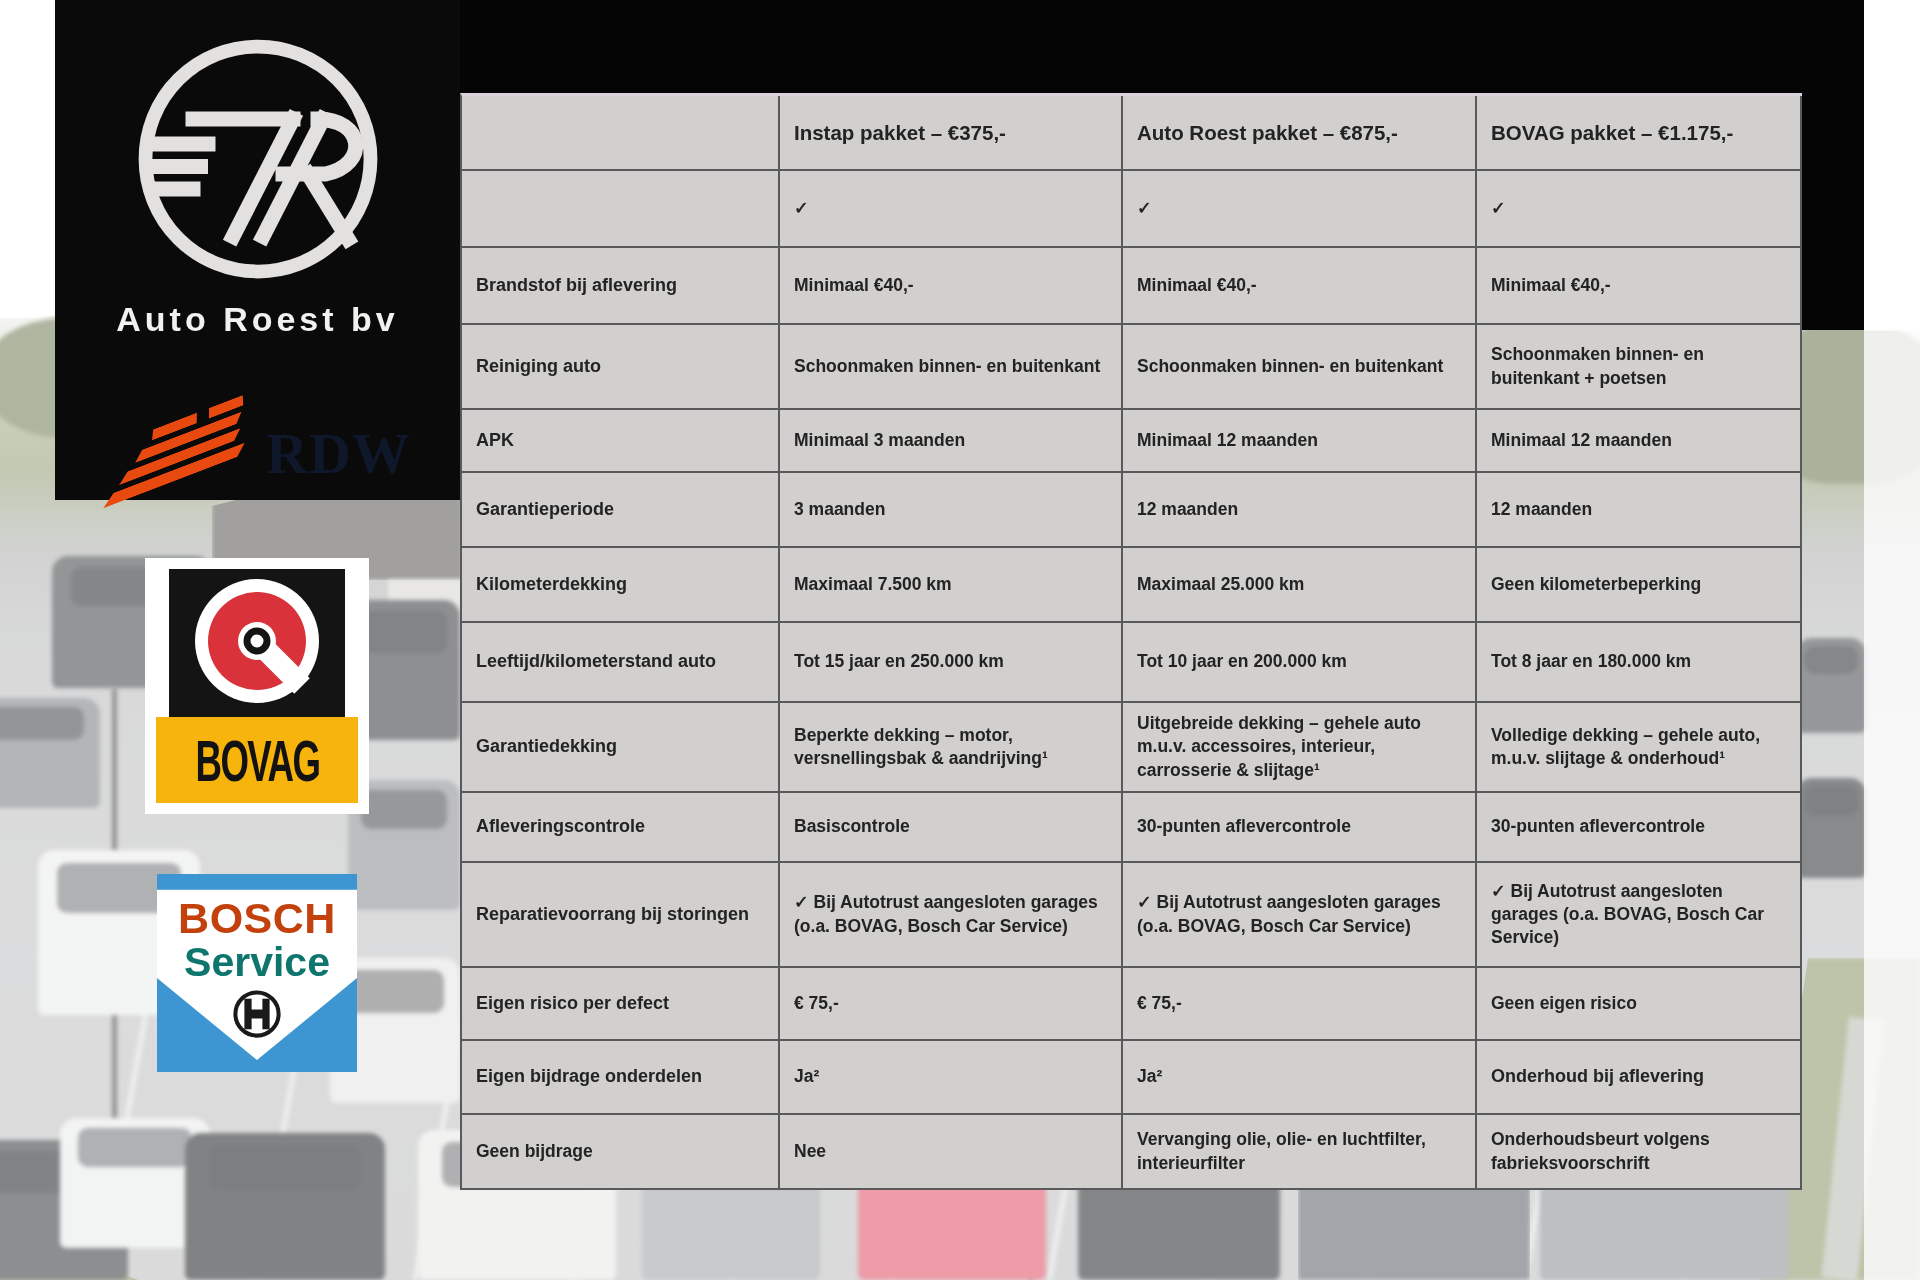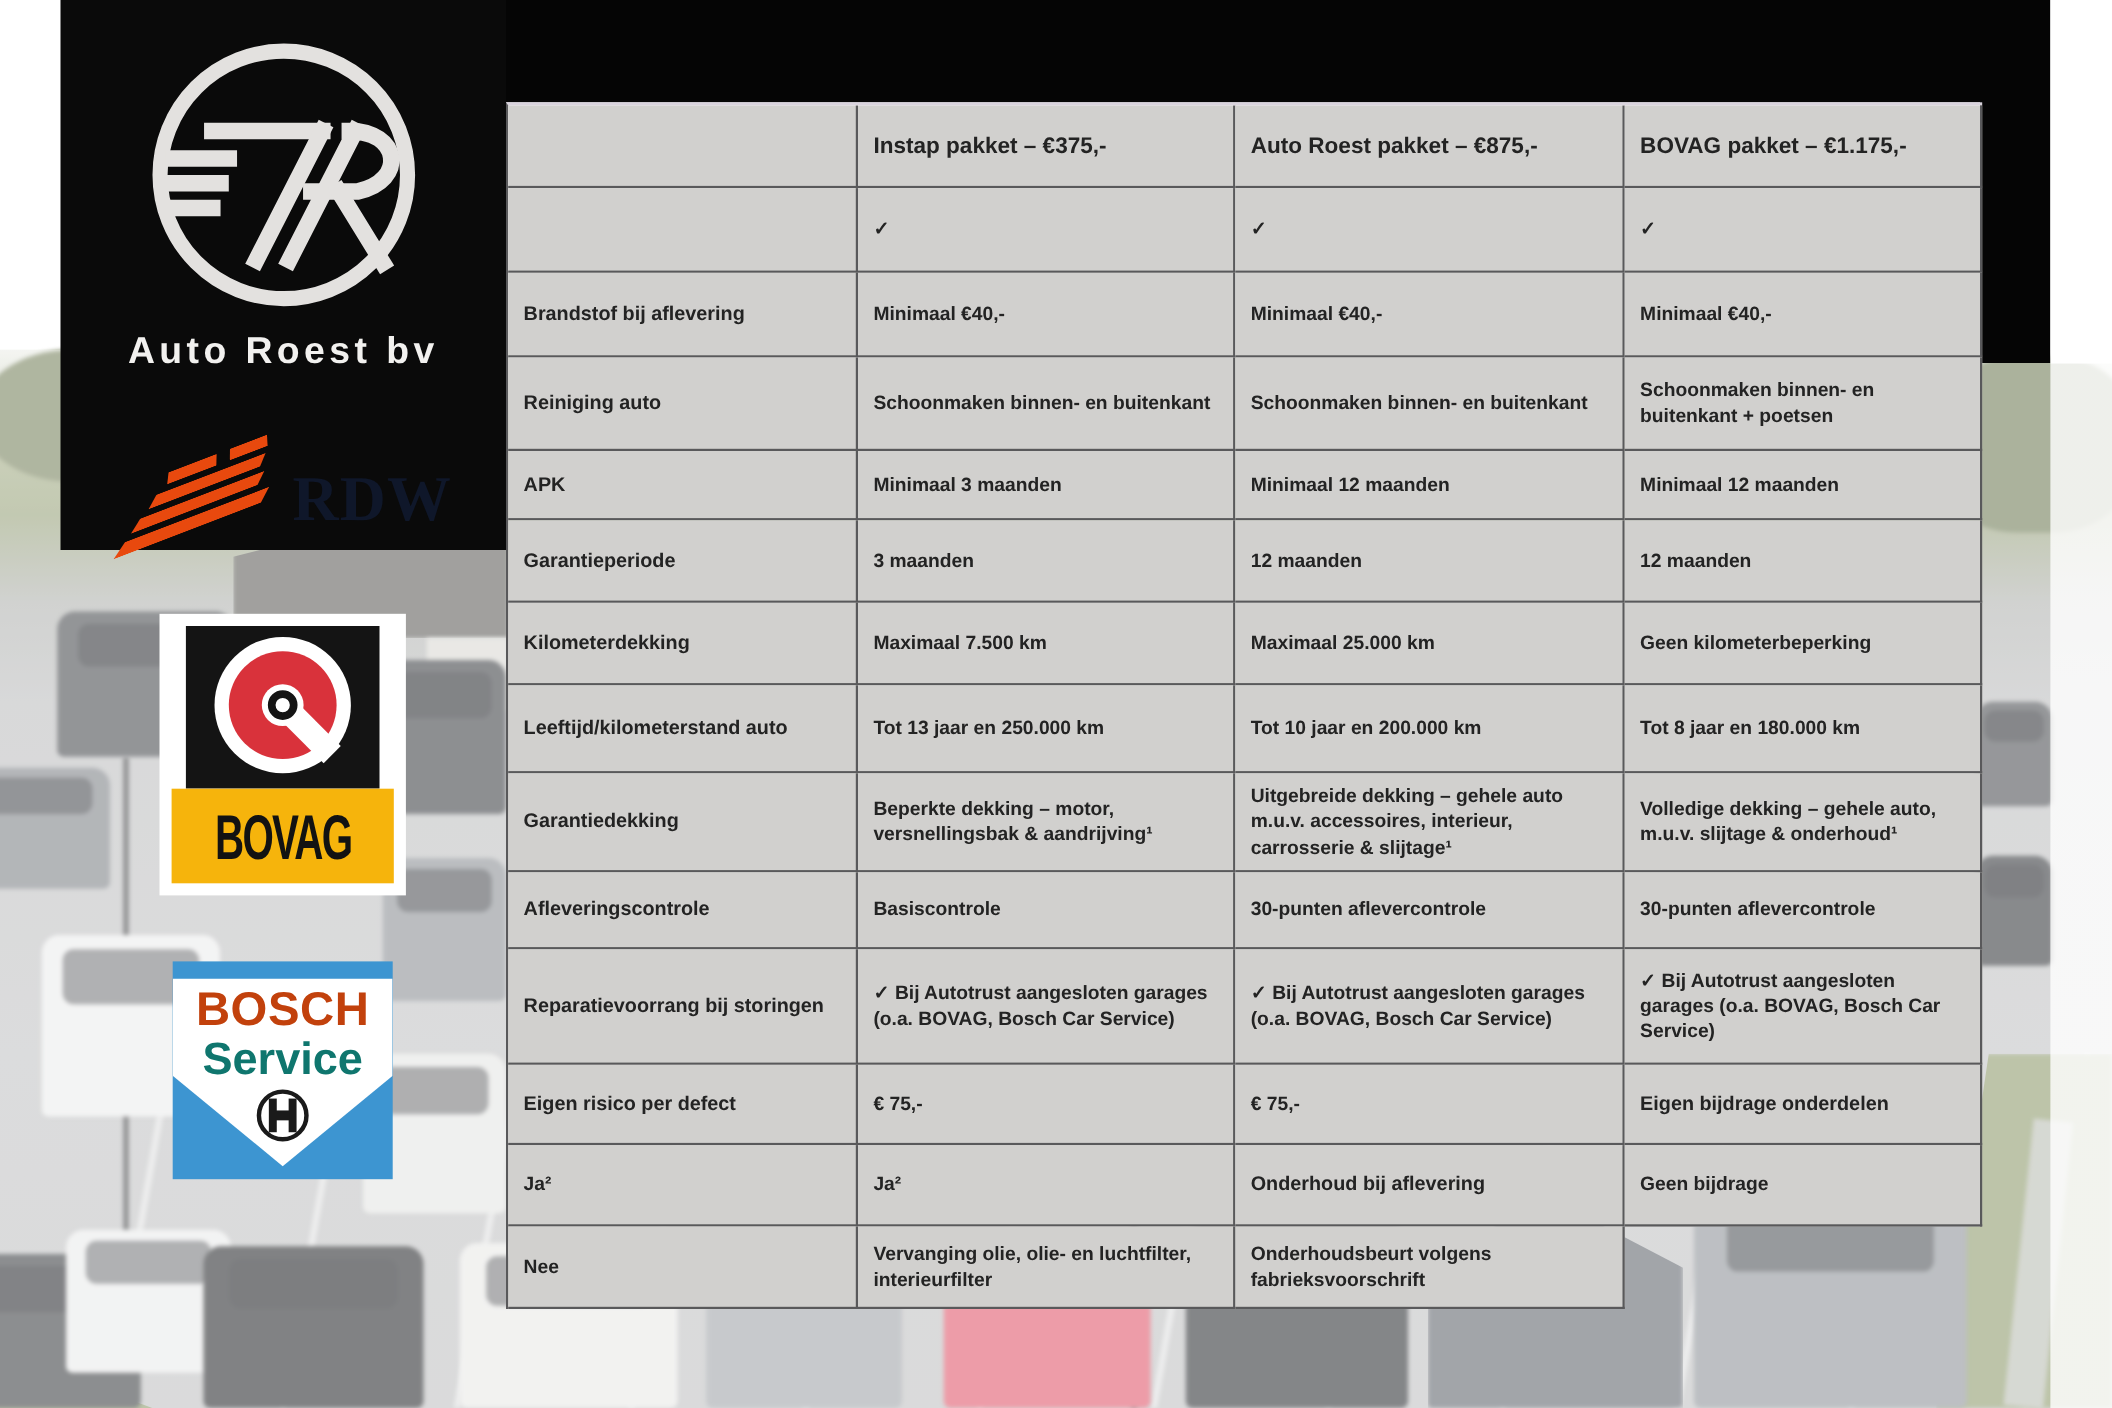--- a/index.html
+++ b/index.html
@@ -225,38 +225,39 @@
       <div class="cell ">Minimaal 12 maanden</div>
       <div class="cell label">Garantieperiode</div>
       <div class="cell ">3 maanden</div>
       <div class="cell ">12 maanden</div>
       <div class="cell ">12 maanden</div>
       <div class="cell label">Kilometerdekking</div>
       <div class="cell ">Maximaal 7.500 km</div>
       <div class="cell ">Maximaal 25.000 km</div>
       <div class="cell ">Geen kilometerbeperking</div>
       <div class="cell label">Leeftijd/kilometerstand auto</div>
-      <div class="cell ">Tot 13 jaar en 250.000 km</div>
+      <div class="cell ">Tot 15 jaar en 250.000 km</div>
       <div class="cell ">Tot 10 jaar en 200.000 km</div>
       <div class="cell ">Tot 8 jaar en 180.000 km</div>
       <div class="cell label">Garantiedekking</div>
       <div class="cell ">Beperkte dekking – motor, versnellingsbak &amp; aandrijving¹</div>
       <div class="cell ">Uitgebreide dekking – gehele auto m.u.v. accessoires, interieur, carrosserie &amp; slijtage¹</div>
       <div class="cell ">Volledige dekking – gehele auto, m.u.v. slijtage &amp; onderhoud¹</div>
       <div class="cell label">Afleveringscontrole</div>
       <div class="cell ">Basiscontrole</div>
       <div class="cell ">30-punten aflevercontrole</div>
       <div class="cell ">30-punten aflevercontrole</div>
       <div class="cell label">Reparatievoorrang bij storingen</div>
       <div class="cell ">✓ Bij Autotrust aangesloten garages (o.a. BOVAG, Bosch Car Service)</div>
       <div class="cell ">✓ Bij Autotrust aangesloten garages (o.a. BOVAG, Bosch Car Service)</div>
       <div class="cell ">✓ Bij Autotrust aangesloten garages (o.a. BOVAG, Bosch Car Service)</div>
       <div class="cell label">Eigen risico per defect</div>
       <div class="cell ">€ 75,-</div>
       <div class="cell ">€ 75,-</div>
+      <div class="cell ">Geen eigen risico</div>
       <div class="cell label">Eigen bijdrage onderdelen</div>
       <div class="cell ">Ja²</div>
       <div class="cell ">Ja²</div>
       <div class="cell label">Onderhoud bij aflevering</div>
       <div class="cell ">Geen bijdrage</div>
       <div class="cell ">Nee</div>
       <div class="cell ">Vervanging olie, olie- en luchtfilter, interieurfilter</div>
       <div class="cell ">Onderhoudsbeurt volgens fabrieksvoorschrift</div>
     </div>
 

